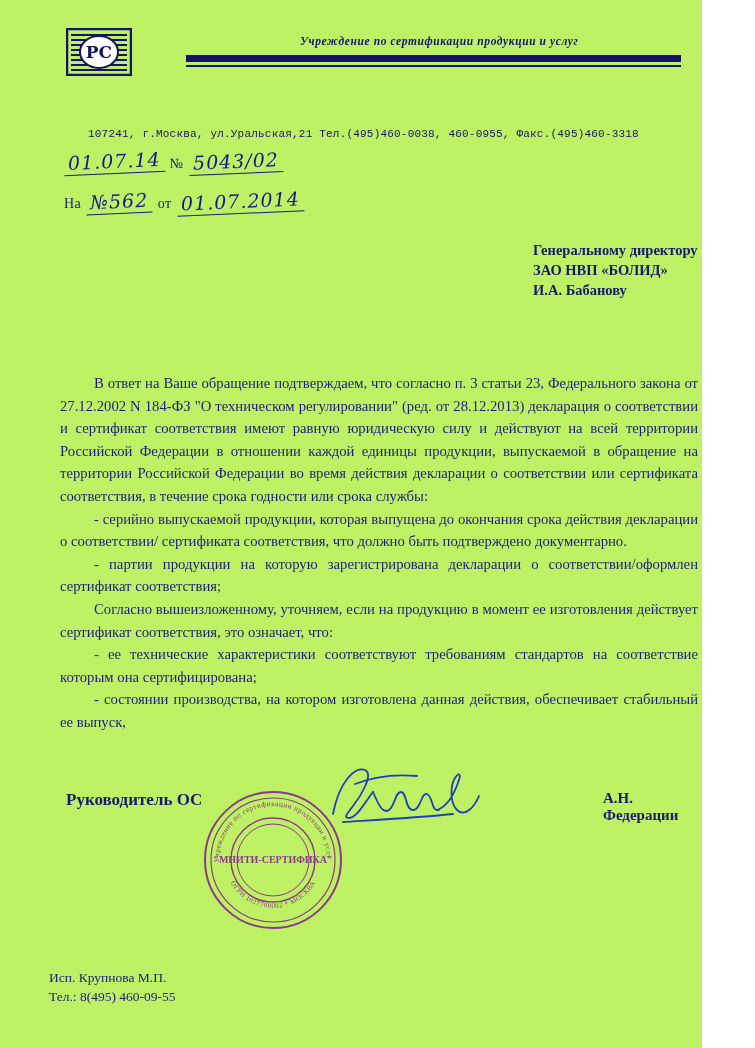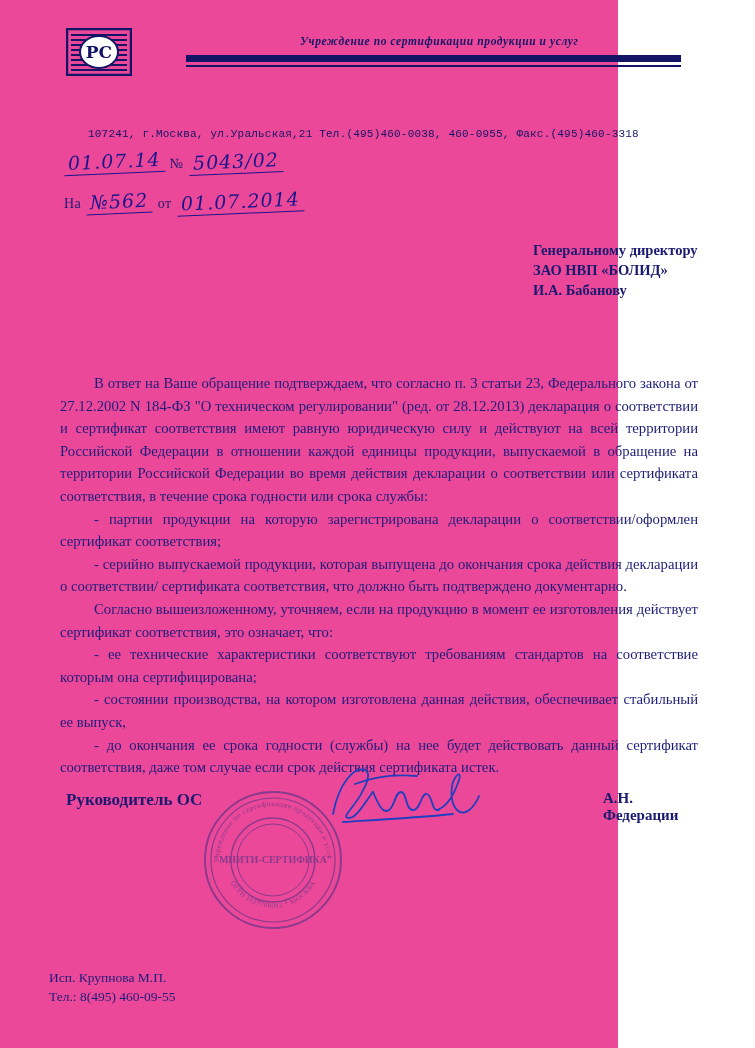--- a/index.html
+++ b/index.html
@@ -12,23 +12,23 @@
     height: 1048px;
     position: relative;
     font-family: "Liberation Serif", serif;
     color: #1a1a6e;
     overflow: hidden;
   }
 
   .page {
     position: absolute;
     left: 0; top: 0;
-    width: 618px;
+    width: 702px;
     height: 1048px;
-    background: #ec4899;
+    background: #bef264;
   }
 
   
   .letterhead {
     position: absolute;
     left: 0; top: 0;
     width: 755px;
     height: 150px;
   }
 
@@ -276,26 +276,25 @@
   </div>
 
   <div class="addressee">
     <div>Генеральному директору</div>
     <div>ЗАО НВП «БОЛИД»</div>
     <div>И.А. Бабанову</div>
   </div>
 
   <div class="body-text">
     <p>В ответ на Ваше обращение подтверждаем, что согласно п. 3 статьи 23, Федерального закона от 27.12.2002 N 184-ФЗ "О техническом регулировании" (ред. от 28.12.2013) декларация о соответствии и сертификат соответствия имеют равную юридическую силу и действуют на всей территории Российской Федерации в отношении каждой единицы продукции, выпускаемой в обращение на территории Российской Федерации во время действия декларации о соответствии или сертификата соответствия, в течение срока годности или срока службы:</p>
+    <p>- серийно выпускаемой продукции, которая выпущена до окончания срока действия декларации о соответствии/ сертификата соответствия, что должно быть подтверждено документарно.</p>
     <p>- партии продукции на которую зарегистрирована декларации о соответствии/оформлен сертификат соответствия;</p>
-    <p>- серийно выпускаемой продукции, которая выпущена до окончания срока действия декларации о соответствии/ сертификата соответствия, что должно быть подтверждено документарно.</p>
     <p>Согласно вышеизложенному, уточняем, если на продукцию в момент ее изготовления действует сертификат соответствия, это означает, что:</p>
     <p>- ее технические характеристики соответствуют требованиям стандартов на соответствие которым она сертифицирована;</p>
     <p>- состоянии производства, на котором изготовлена данная действия, обеспечивает стабильный ее выпуск,</p>
-    <p>- до окончания ее срока годности (службы) на нее будет действовать данный сертификат соответствия, даже  том случае если срок действия сертификата истек.</p>
   </div>
 
   <div class="sig-left">Руководитель ОС</div>
   <div class="sig-right">А.Н. Федерации</div>
 
   <div class="signature">
     <svg viewBox="0 0 160 70" xmlns="http://www.w3.org/2000/svg">
       <g fill="none" stroke="#1f3fbf" stroke-width="1.8" stroke-linecap="round">
         <path d="M8,52 C14,20 30,4 40,8 C49,12 36,34 28,44 C22,52 18,56 24,56 C32,56 40,40 48,30"></path>
         <path d="M30,22 C50,14 70,12 92,14"></path>

